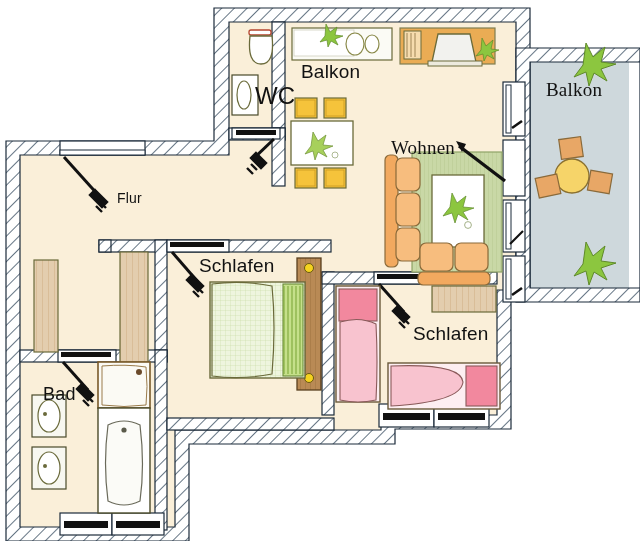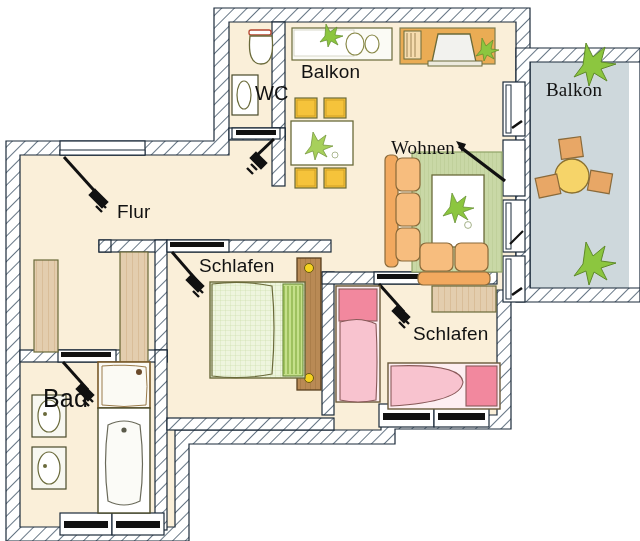--- a/index.html
+++ b/index.html
@@ -11,27 +11,27 @@
   #plan{position:absolute;left:0;top:0;width:640px;height:541px;}
   .roomlabel{
     position:absolute;
     font-family:"Liberation Sans", sans-serif;
     color:#111111;
     white-space:nowrap;
     letter-spacing:.2px;
     pointer-events:none;
   }
   #lbl-kochen{left:301px;top:61px;font-size:19px;}
-  #lbl-wc{left:255px;top:82px;font-size:20px;}
-  #lbl-flur{left:117px;top:190px;font-size:19px;margin-top:11px;}
+  #lbl-wc{left:255px;top:82px;font-size:24px;}
+  #lbl-flur{left:117px;top:190px;font-size:14px;}
   #lbl-wohnen{left:391px;top:137px;font-size:19px;font-family:Liberation Serif, serif;}
   #lbl-balkon{left:546px;top:79px;font-size:19px;font-family:Liberation Serif, serif;}
   #lbl-schlafen1{left:199px;top:255px;font-size:19px;}
   #lbl-schlafen2{left:413px;top:323px;font-size:19px;}
-  #lbl-bad{left:43px;top:384px;font-size:25px;}
+  #lbl-bad{left:43px;top:384px;font-size:18px;}
 </style>
 </head>
 <body>
 
 <svg id="plan" viewBox="0 0 640 541" xmlns="http://www.w3.org/2000/svg">
   <defs>
     <pattern id="hatch" width="9" height="9" patternUnits="userSpaceOnUse" patternTransform="rotate(45)">
       <rect width="9" height="9" fill="#ffffff"></rect>
       <line x1="0" y1="0" x2="0" y2="9" stroke="#33485c" stroke-width="1.5"></line>
     </pattern>

